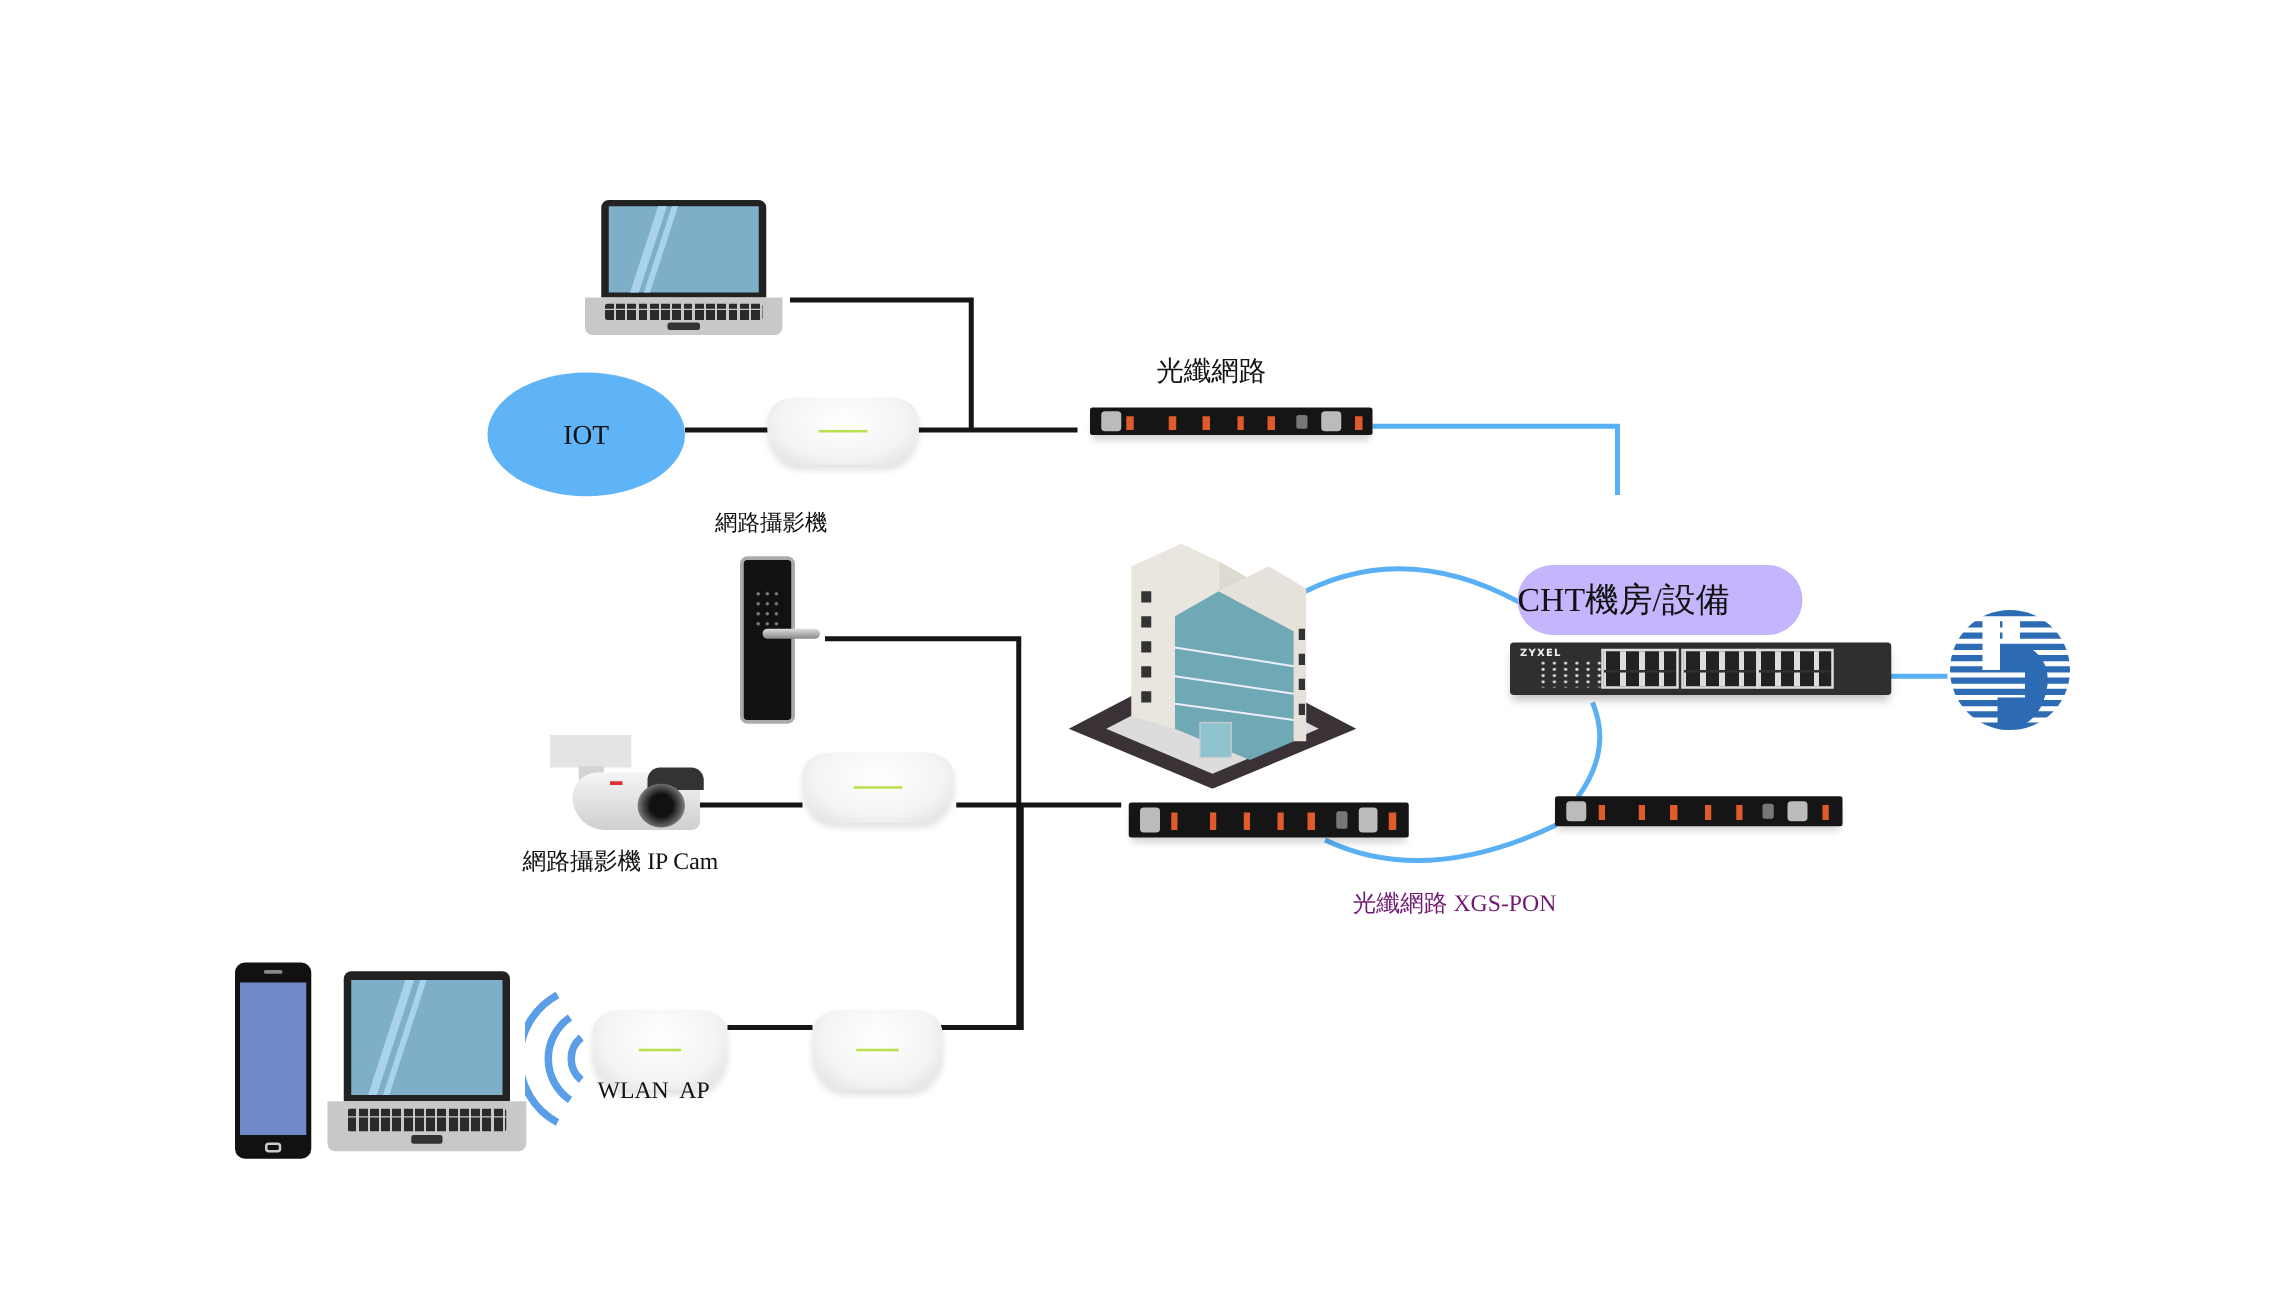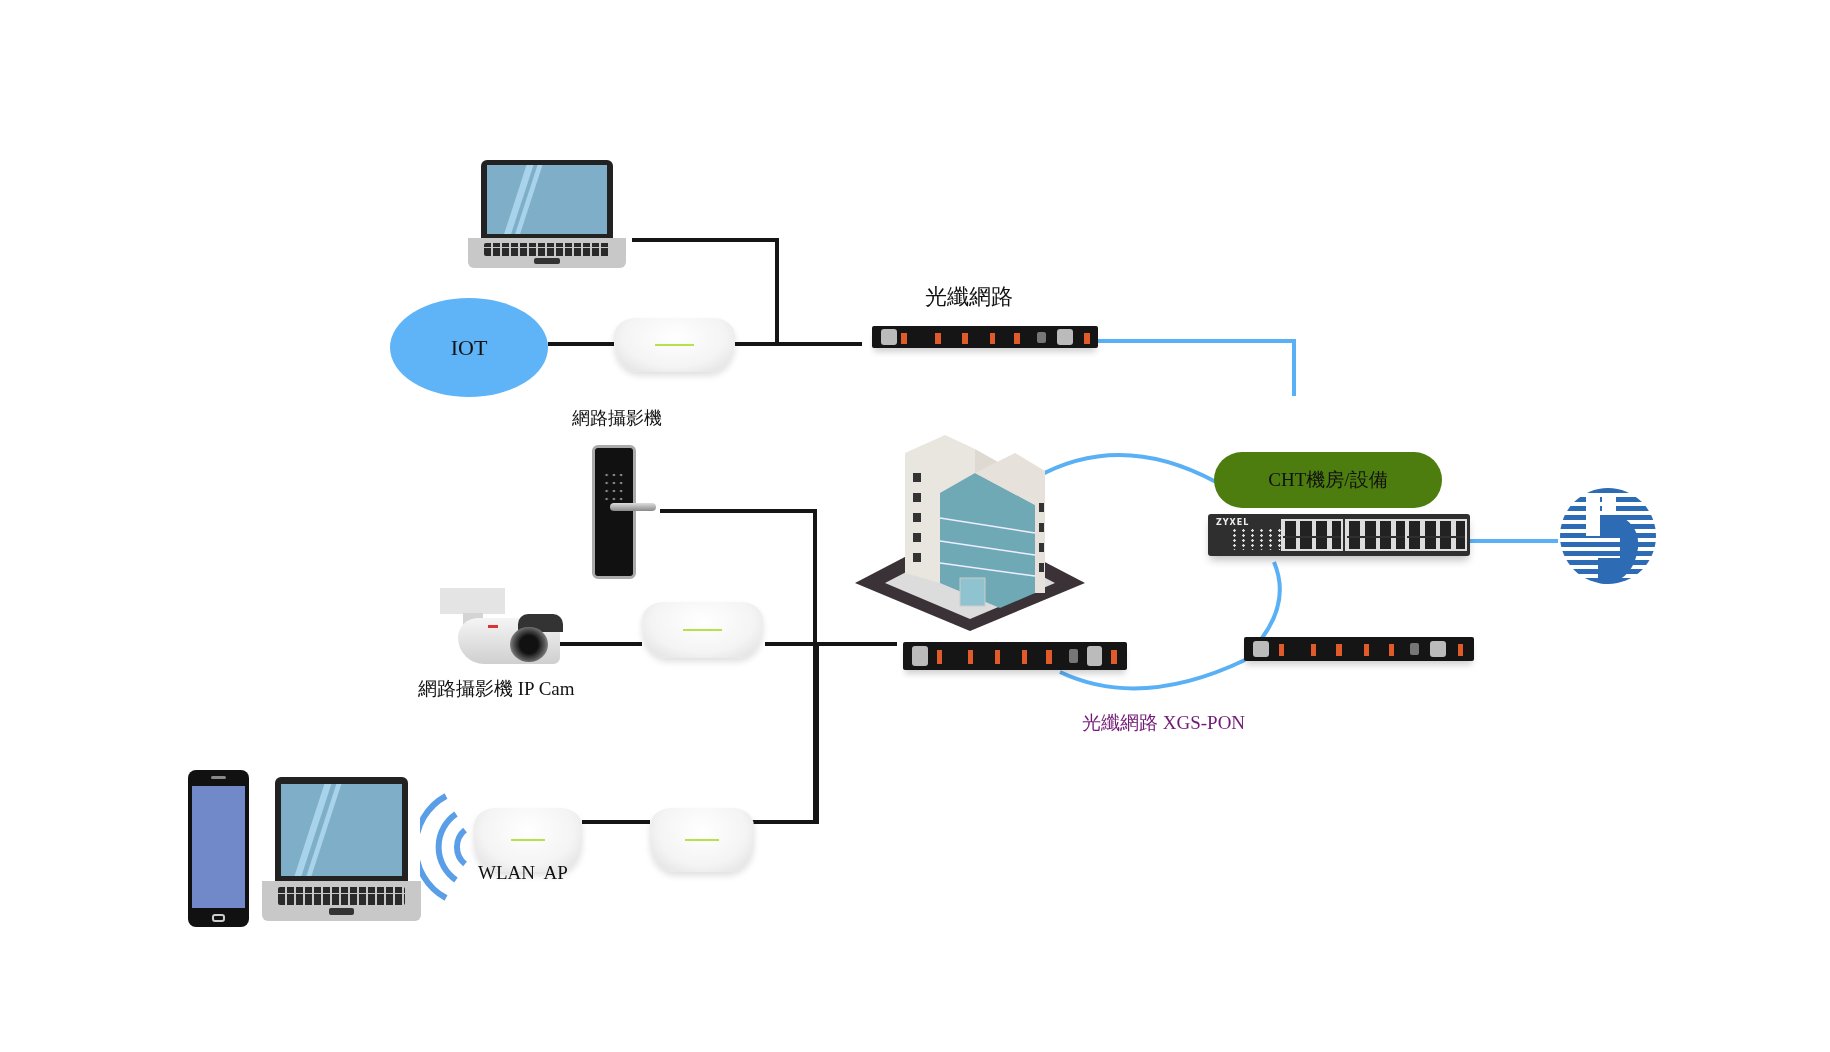--- a/index.html
+++ b/index.html
@@ -37,21 +37,21 @@
   .sw24 .leds { position:absolute; left:22px; top:14px; width:52px; height:22px; background: radial-gradient(circle, #ddd 1px, transparent 1.5px) 0 0/9px 5px; }
   .sw24 .bank { position:absolute; top:5px; height:32px; width:62px; background:
       linear-gradient(#2f2f2f, #2f2f2f) 0 15px/100% 2px no-repeat,
       repeating-linear-gradient(90deg, #ddd 0 2px, #222 2px 13px, #ddd 13px 15.5px); border:2px solid #ddd; box-sizing:border-box; }
 
   .phone { background:#111; border-radius:8px; }
   .phone .scr { position:absolute; left:6%; right:6%; top:10%; bottom:12%; background:#7189c9; }
   .phone .spk { position:absolute; left:38%; width:24%; top:4%; height:2%; background:#888; border-radius:2px; }
   .phone .home { position:absolute; left:40%; width:20%; bottom:3%; height:5%; border:2px solid #ccc; border-radius:3px; box-sizing:border-box; }
 
-  .pill { background:#4d7c0f; border-radius:30px; display:flex; align-items:center; justify-content:center; font-family:"Liberation Serif", serif; font-size:19px; color:#111; }
+  .pill { background:#c4b5fd; border-radius:30px; display:flex; align-items:center; justify-content:flex-start; font-family:"Liberation Serif", serif; font-size:27px; color:#111; }
 
   .iot { background:#5fb4f7; border-radius:50%; display:flex; align-items:center; justify-content:center; font-family:"Liberation Serif", serif; font-size:22px; color:#111; }
 
   .lock { background:#111; border-radius:6px; border:3px solid #aaa; box-sizing:border-box; }
   .lock .keypad { position:absolute; left:22%; top:18%; width:56%; height:25%; background: radial-gradient(circle, #888 1px, transparent 1.6px) 0 0/33% 25%; }
   .lock .handle { position:absolute; left:40%; top:43%; width:120%; height:8px; background:linear-gradient(#ddd,#888); border-radius:4px; }
 
   .cam .mount { position:absolute; left:0; top:0; width:52%; height:30%; background:#e4e4e4; }
   .cam .arm { position:absolute; left:18%; top:28%; width:16%; height:30%; background:#d4d4d4; }
   .cam .body { position:absolute; left:14%; top:34%; width:82%; height:52%; background:linear-gradient(#f5f5f5,#cfcfcf); border-radius:30px 10px 10px 40px; }
@@ -173,21 +173,21 @@
   <div class="fan" style="left:82%"></div>
     <div class="slot" style="left:93%"></div>
 </div>
 
 <div class="label lbl-serif" style="left:1082px;top:710px;font-size:19px;color:#701a75;">光纖網路 XGS-PON</div>
 
 <div class="abs pill" style="left:1214px;top:452px;width:228px;height:56px;">
   <span>CHT機房/設備</span>
 </div>
 
-<div class="abs sw24" style="left:1208px;top:514px;width:262px;height:42px;">
+<div class="abs sw24" style="left:1208px;top:514px;width:305px;height:42px;">
   <span class="brand">ZYXEL</span>
   <div class="leds"></div>
   <div class="bank" style="left:73px;"></div>
   <div class="bank" style="left:137px;"></div>
   <div class="bank" style="left:197px;"></div>
 </div>
 
 <div class="abs rack" style="left:1244px;top:637px;width:230px;height:24px;">
   <div class="fan" style="left:4%"></div>
     <div class="slot" style="left:15%"></div>

